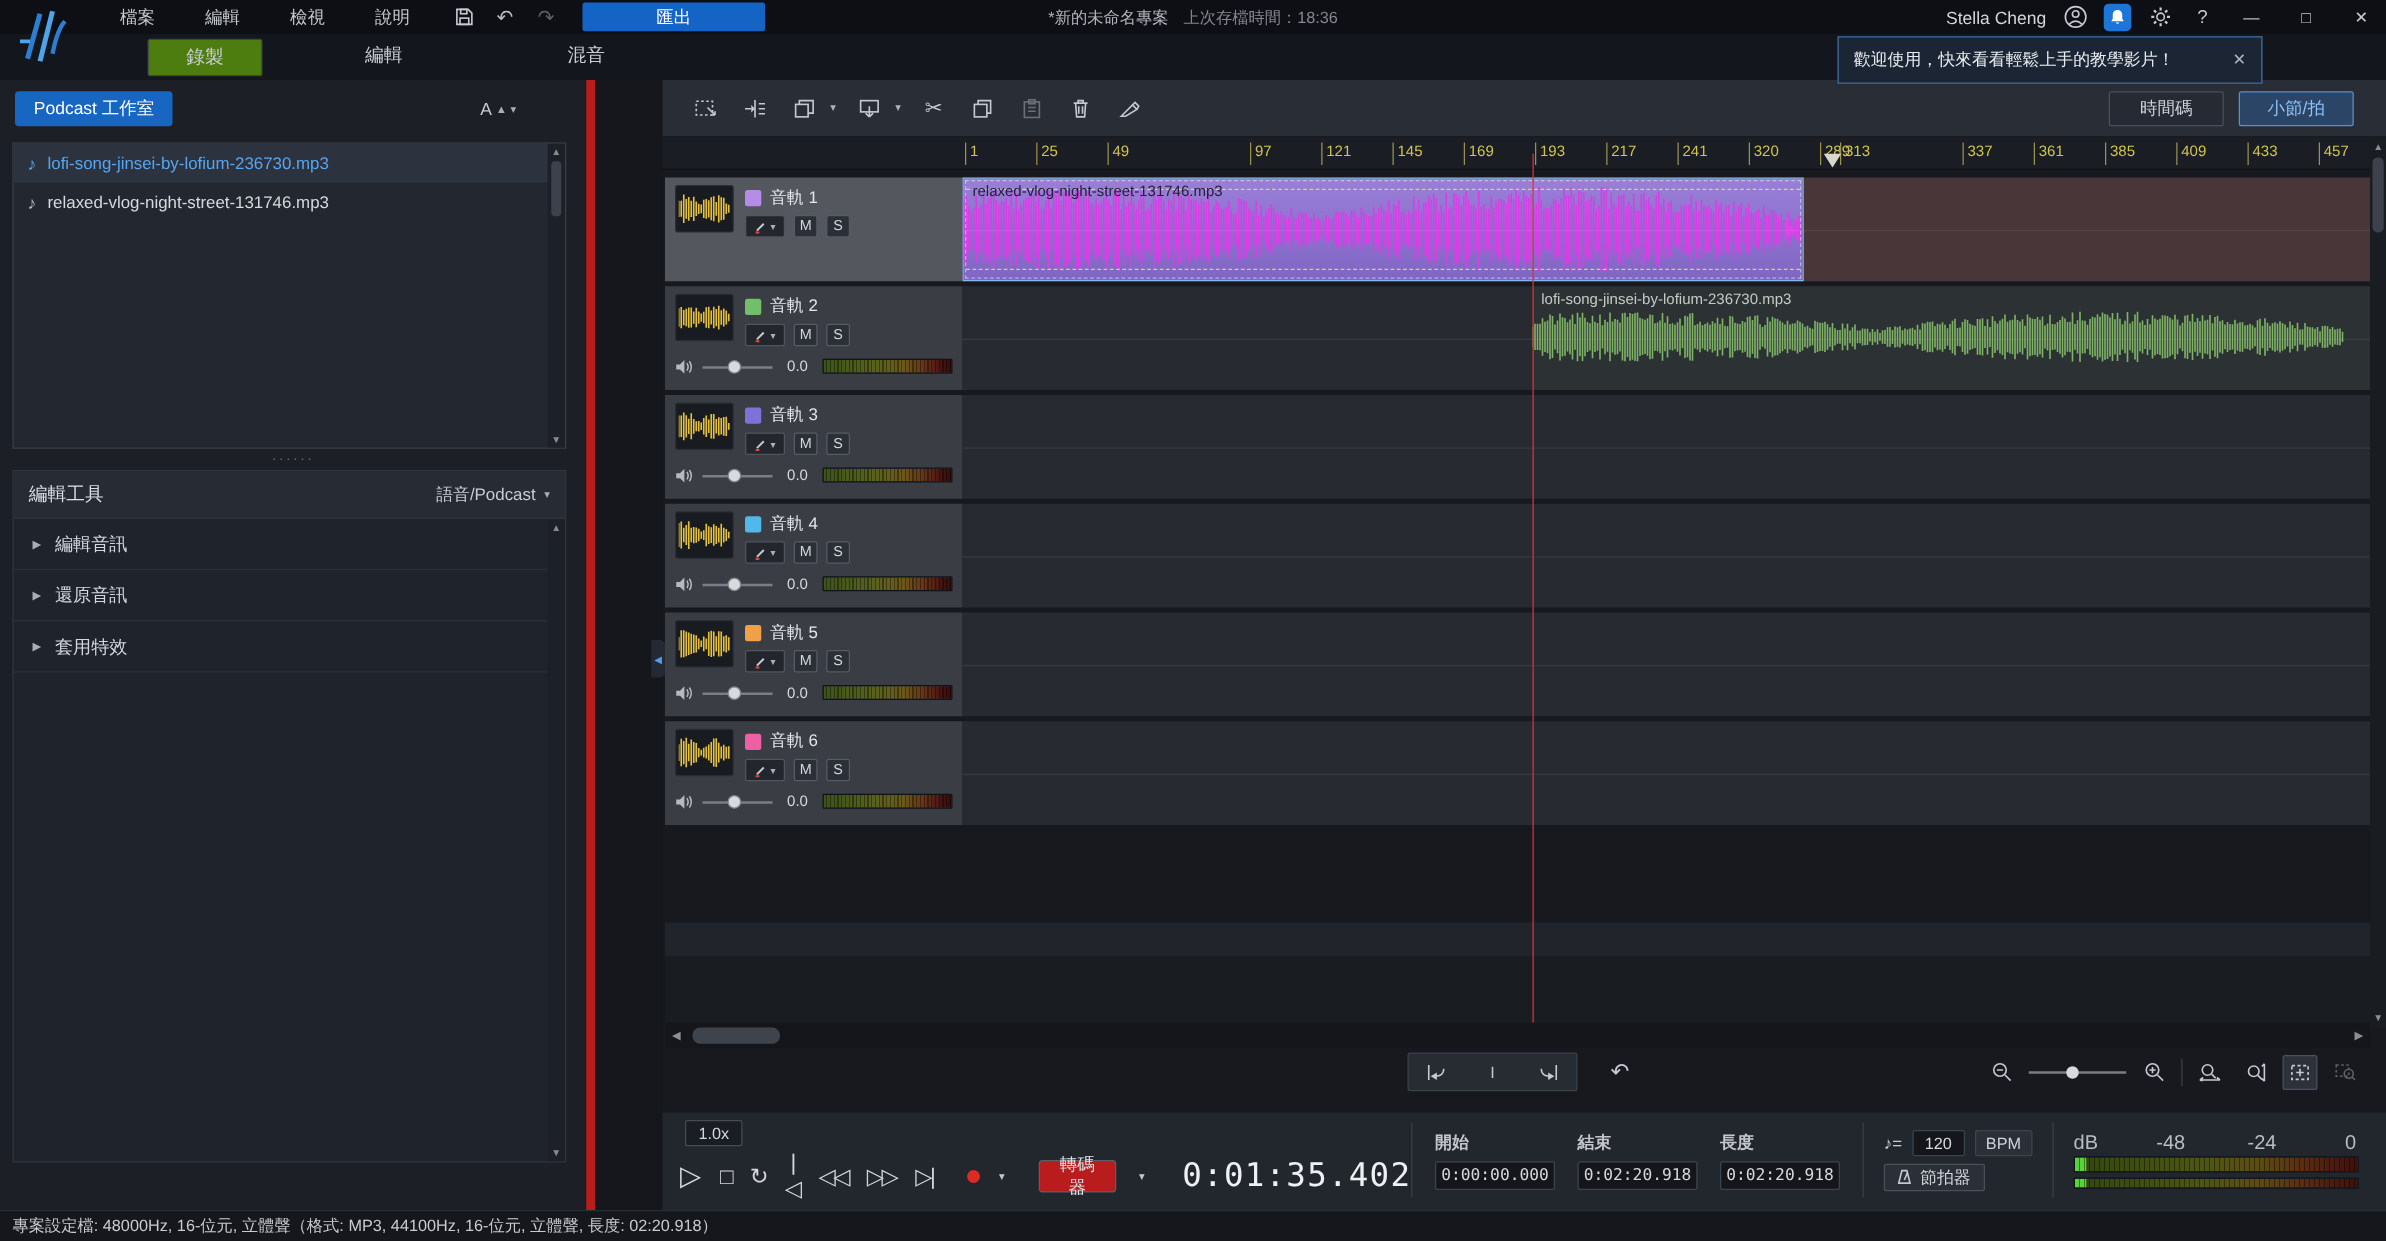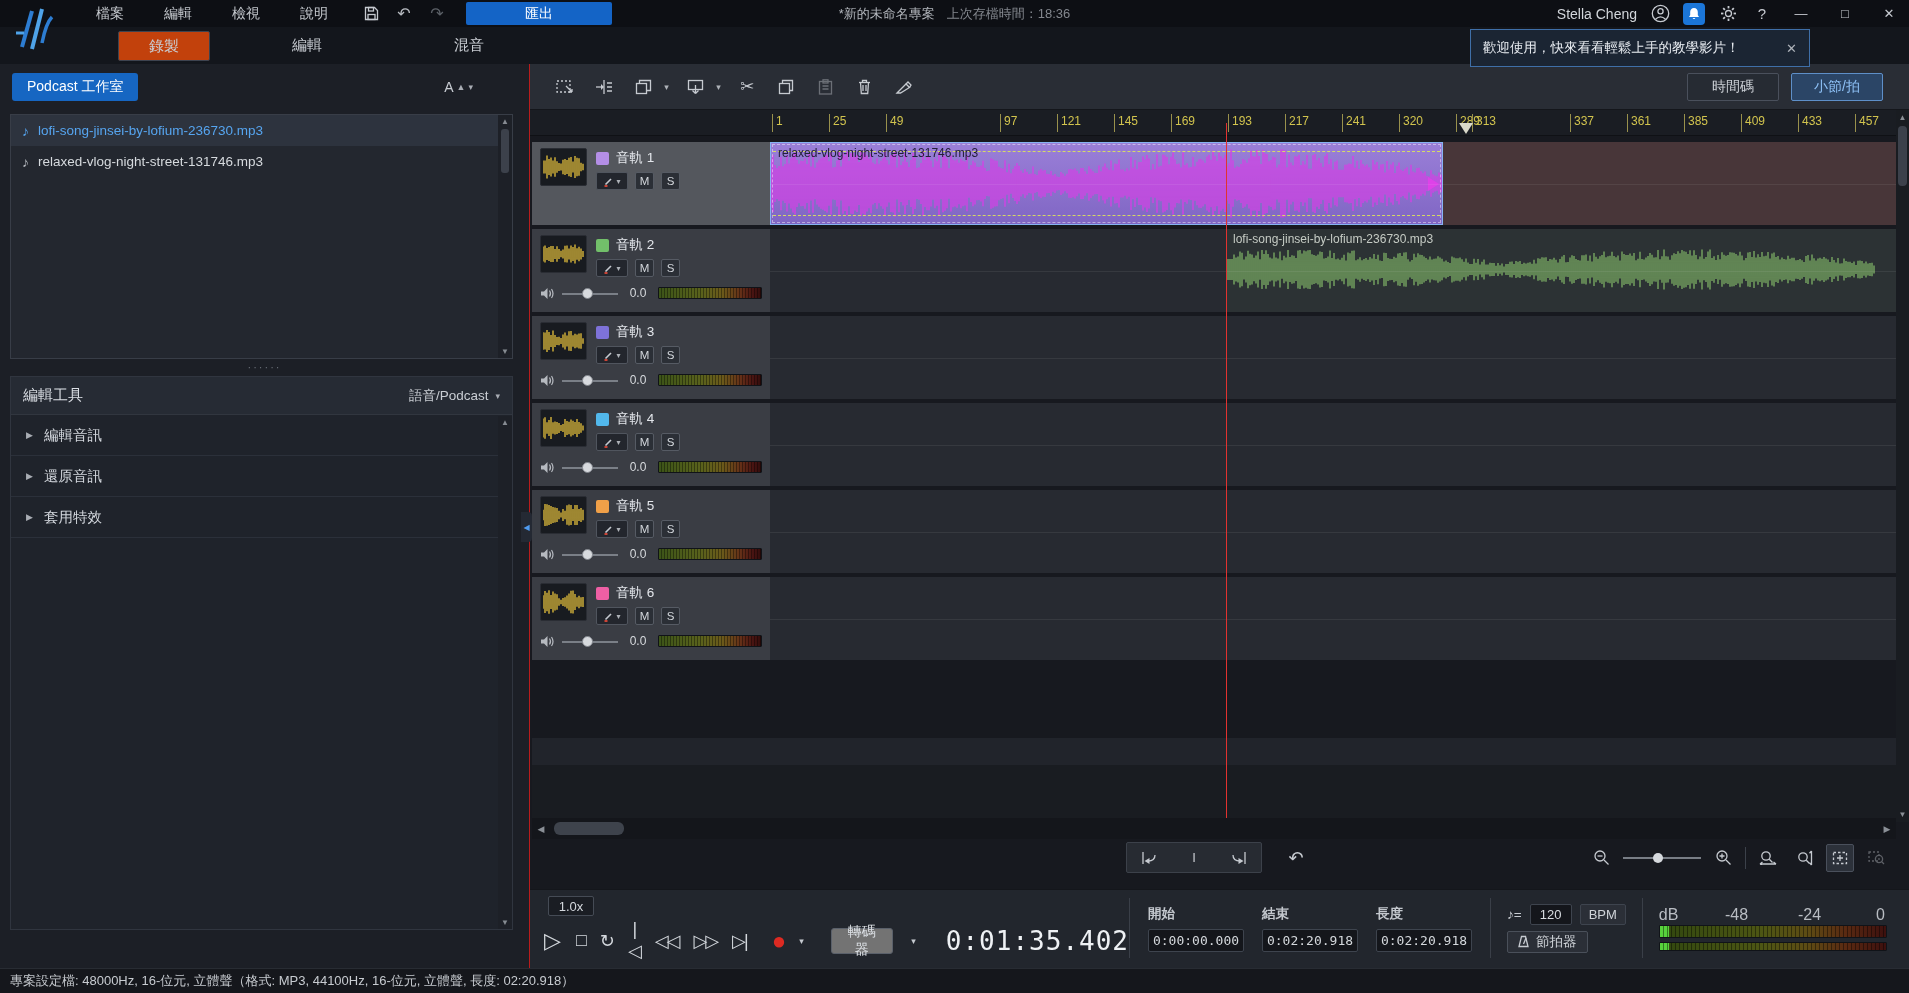--- a/index.html
+++ b/index.html
@@ -21,30 +21,30 @@
 .save-time{color:#83878e;}
 .user-area{margin-left:auto;display:flex;align-items:center;gap:12px;padding-right:4px;}
 .user-name{font-size:14px;color:#d2d6db;}
 .ua-icon{width:22px;height:22px;display:flex;align-items:center;justify-content:center;color:#c6cad0;font-size:15px;}
 .bell-badge{width:22px;height:22px;border-radius:4px;background:#1b76d8;display:flex;align-items:center;justify-content:center;}
 .win-btn{width:32px;height:24px;display:flex;align-items:center;justify-content:center;color:#c6cad0;font-size:13px;}
 
 
 .tabrow{position:absolute;top:27px;left:0;right:0;height:37px;background:#13161c;display:flex;align-items:center;z-index:30;}
 .tab{height:30px;line-height:28px;padding:0 30px;font-size:15px;color:#c9cdd3;}
-.tab.active{margin-left:118px;background:#c2410c;border:1px solid #3d434f;border-radius:2px;}
+.tab.active{margin-left:118px;background:#4d7c0f;border:1px solid #3d434f;border-radius:2px;}
 .tab.t-edit{margin-left:52px;}
 .tab.t-mix{margin-left:72px;}
 
 
 .toast{position:absolute;top:29px;right:99px;width:340px;height:38px;background:#1b2533;border:1px solid #3f6fa8;display:flex;align-items:center;gap:10px;padding:0 12px;font-size:13.5px;color:#e9edf2;z-index:60;}
 .toast-close{margin-left:auto;color:#aeb3ba;font-size:13px;}
 
 
-.left-panel{position:absolute;top:64px;left:0;width:530px;bottom:25px;background:#1c1f26;border-right:1px solid #b91c1c;}
+.left-panel{position:absolute;top:64px;left:0;width:476px;bottom:25px;background:#1c1f26;border-right:7px solid #b91c1c;}
 .ws-row{display:flex;align-items:center;height:46px;padding:0 12px;}
 .ws-btn{background:#1666c2;color:#fff;font-size:14px;padding:5px 15px;border-radius:3px;}
 .font-ctl{margin-left:auto;margin-right:44px;display:flex;align-items:center;gap:3px;color:#c8ccd2;font-size:14px;}
 .font-ctl .small{font-size:9px;color:#a9adb4;}
 .file-list{position:absolute;left:10px;right:16px;top:50px;height:245px;background:#23272f;border:1px solid #383d47;}
 .file-item{display:flex;align-items:center;gap:9px;height:31px;padding:0 11px;font-size:13.5px;color:#d6dade;}
 .file-item .note{font-size:14px;color:#b8bcc2;}
 .file-item.selected{background:#2d333e;color:#56a5f0;}
 .file-item.selected .note{color:#56a5f0;}
 .vrail{position:absolute;top:0;right:0;bottom:0;width:14px;background:#1d2027;display:flex;flex-direction:column;align-items:center;justify-content:space-between;padding:2px 0;}
@@ -146,21 +146,21 @@
 
 
 .transport{position:absolute;left:0;right:0;top:825px;bottom:0;background:#22262d;border-top:1px solid #14161b;display:flex;padding:4px 14px 6px;}
 .tp-a{width:585px;display:flex;flex-direction:column;}
 .speed-box{width:46px;height:21px;background:#1a1d23;border:1px solid #454b55;border-radius:2px;display:flex;align-items:center;justify-content:center;font-size:13px;color:#d4d8dd;margin:2px 0 3px 4px;}
 .tp-btns{display:flex;align-items:center;gap:15px;flex:1;}
 .tp-btn{color:#d3d7dc;font-size:18px;display:flex;align-items:center;letter-spacing:-2px;}
 .tp-btn.play{font-size:22px;letter-spacing:0;}
 .rec-dot{color:#dd2a22;font-size:24px;margin-left:10px;}
 .rec-caret{font-size:9px;color:#c6cad0;}
-.codec-btn{height:26px;padding:0 16px;background:#737373;border:1px solid #5a606a;border-radius:3px;font-size:14px;color:#dde1e6;margin-left:12px;display:flex;align-items:center;}
+.codec-btn{height:26px;padding:0 16px;background:#b91c1c;border:1px solid #5a606a;border-radius:3px;font-size:14px;color:#dde1e6;margin-left:12px;display:flex;align-items:center;}
 .codec-caret{width:16px;height:26px;display:flex;align-items:center;justify-content:center;font-size:9px;color:#c6cad0;}
 .time-big{margin-left:12px;font-family:"DejaVu Sans Mono","Liberation Mono",monospace;font-size:26px;color:#eef1f4;letter-spacing:1px;}
 .tp-sep{width:1px;background:#3a3f48;margin:4px 0;}
 .tp-b{display:flex;flex-direction:column;justify-content:center;gap:6px;padding:0 18px;}
 .fld-labels{display:flex;gap:18px;font-size:13.5px;color:#c3c7cd;}
 .fld-labels span{width:96px;font-weight:bold;}
 .fld-boxes{display:flex;gap:18px;}
 .fld-box{width:96px;height:23px;background:#14161b;border:1px solid #3e444e;border-radius:2px;display:flex;align-items:center;justify-content:center;font-family:"DejaVu Sans Mono","Liberation Mono",monospace;font-size:13px;color:#d4d8dc;}
 .tp-c{display:flex;flex-direction:column;justify-content:center;gap:6px;padding:0 16px;}
 .bpm-r1{display:flex;align-items:center;gap:8px;font-size:13.5px;color:#c9cdd3;}

